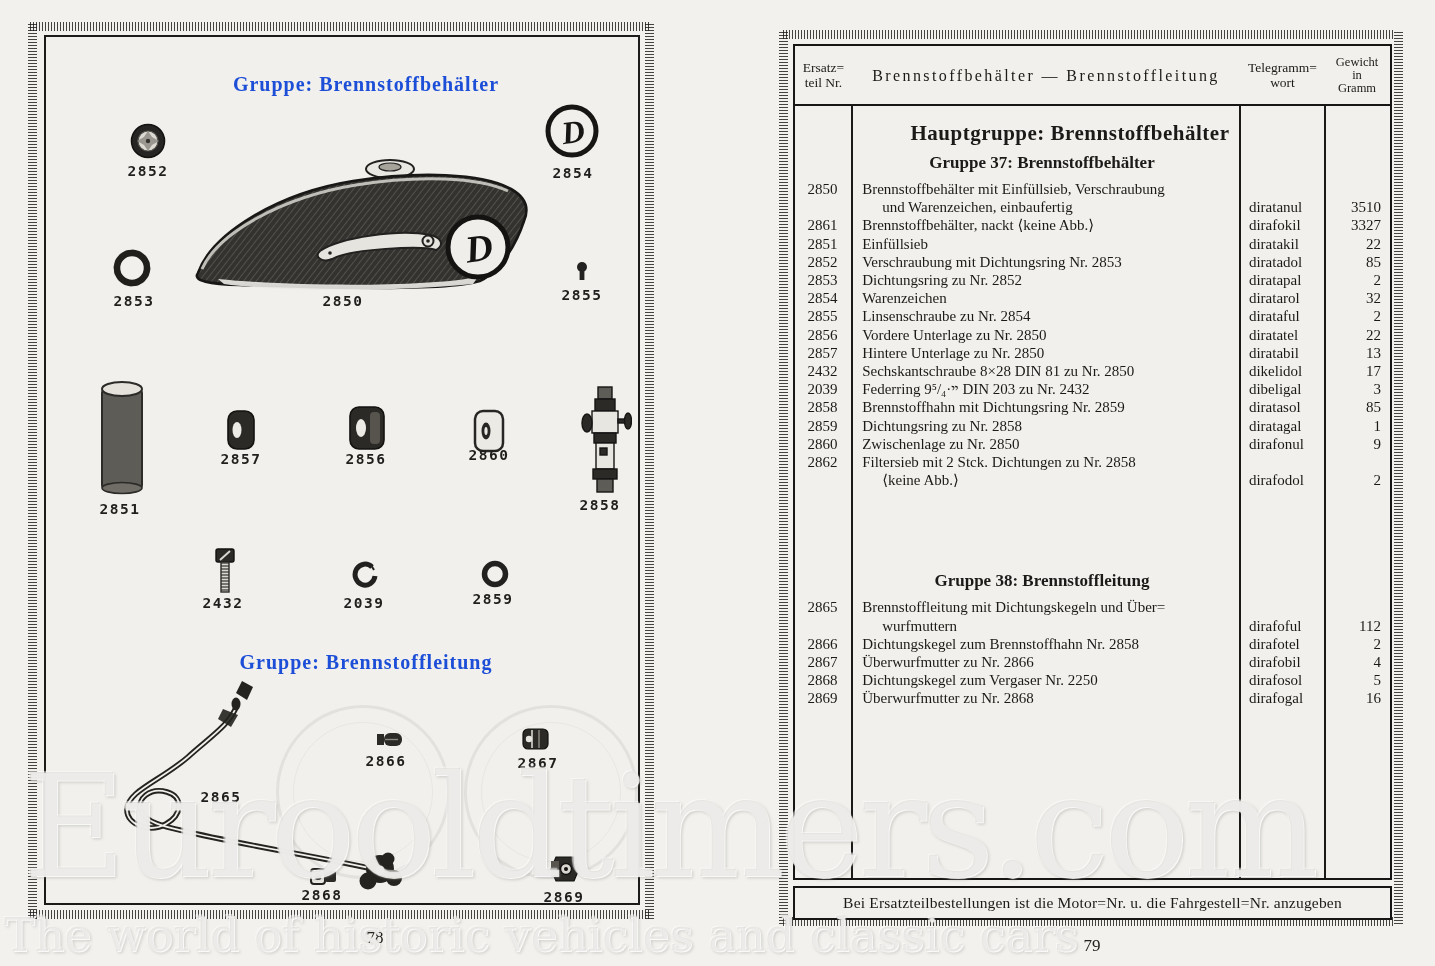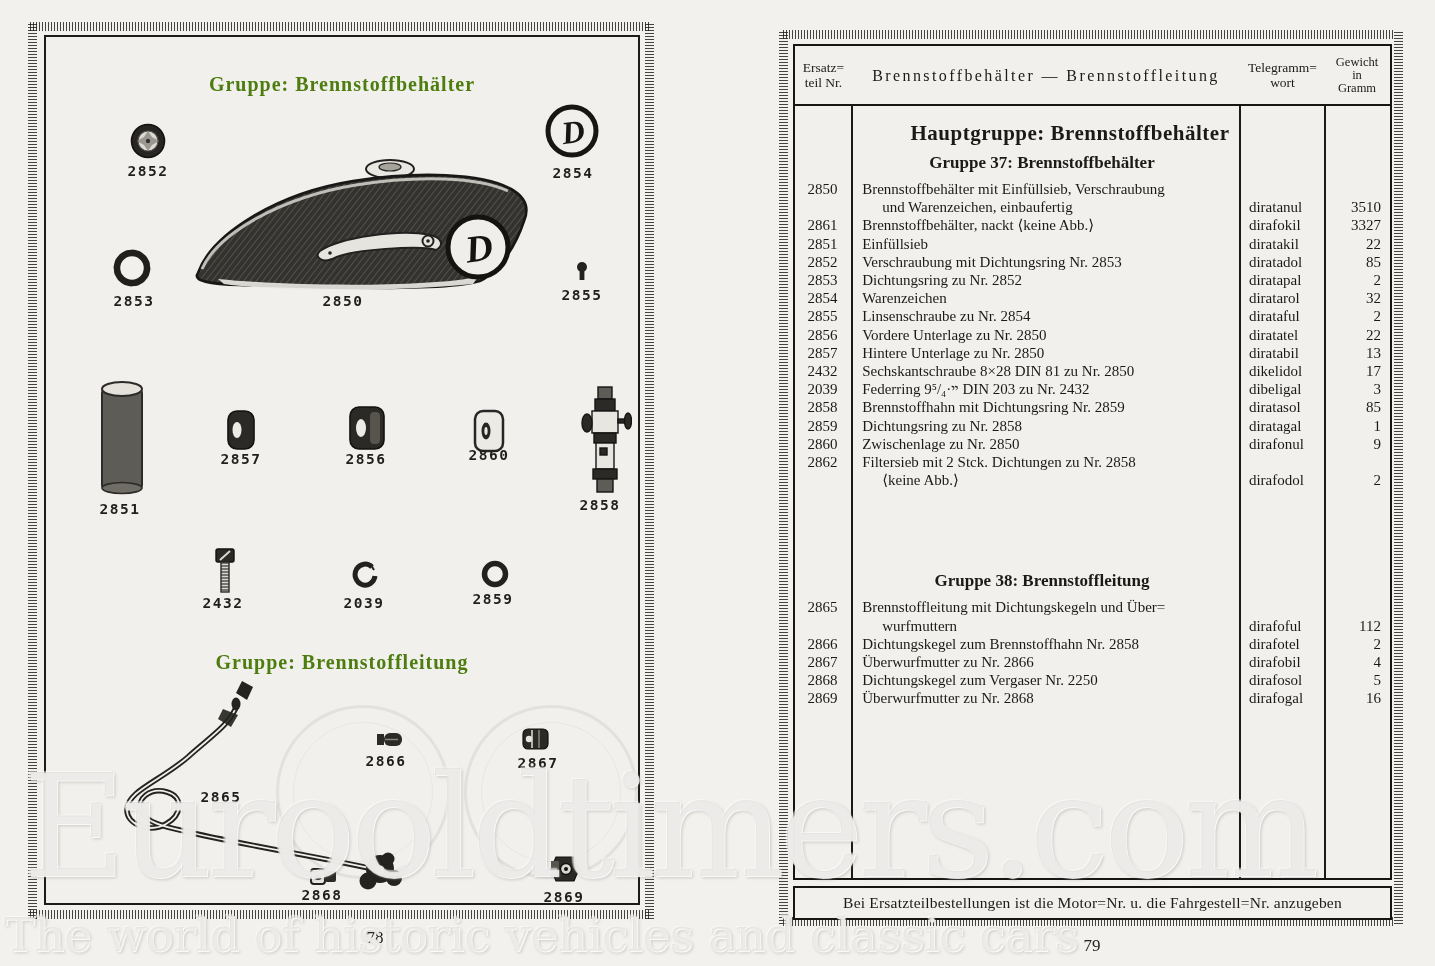--- a/index.html
+++ b/index.html
@@ -14,21 +14,21 @@
   .hatch-h{position:absolute;height:9px;
     background:repeating-linear-gradient(90deg, rgba(25,24,22,.8) 0 1px, rgba(25,24,22,0) 1px 3px);}
   .hatch-v{position:absolute;width:9px;
     background:repeating-linear-gradient(0deg, rgba(25,24,22,.8) 0 1px, rgba(25,24,22,0) 1px 3px);}
 
   
   #page78{left:28px;top:22px;width:628px;height:898px;}
   #page78 .inner{position:absolute;left:16px;top:13px;width:592px;height:866px;
     border:2.5px solid #1c1b19;background:#f1f0ec;}
   .lp-title{position:absolute;width:100%;text-align:center;
-    font-weight:bold;font-size:20px;letter-spacing:1px;color:#4d7c0f;}
+    font-weight:bold;font-size:20px;letter-spacing:1px;color:#1d4ed8;padding-left:24px;}
   .part-label{position:absolute;width:70px;text-align:center;
     font-family:"DejaVu Sans Mono","Liberation Mono",monospace;
     font-size:14.5px;font-weight:bold;letter-spacing:1.5px;color:#201f1d;}
   .icon{position:absolute;}
   .ghost-ring{position:absolute;border-radius:50%;
     border:3px solid rgba(105,102,94,0.10);}
   .ghost-ring .in{position:absolute;left:14px;top:14px;right:14px;bottom:14px;
     border-radius:50%;border:1.5px solid rgba(105,102,94,0.07);}
 
   

